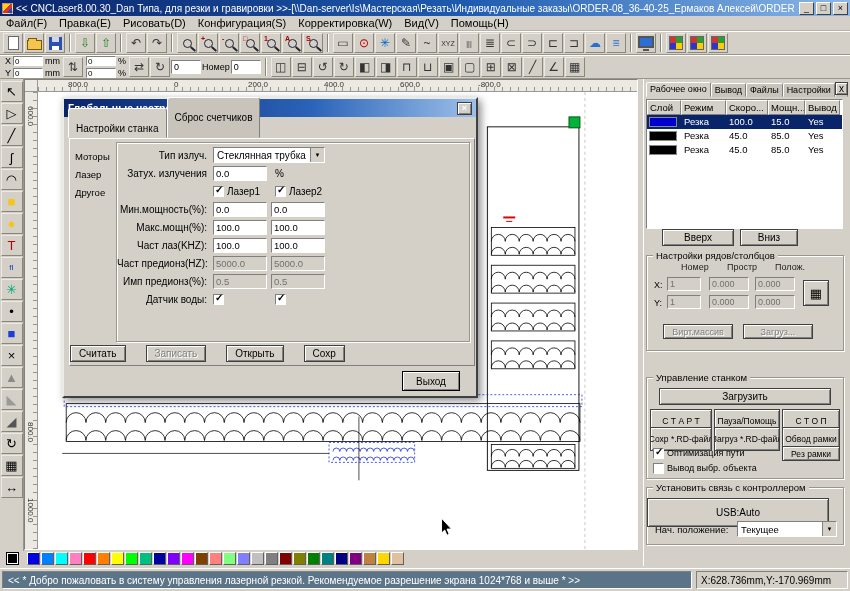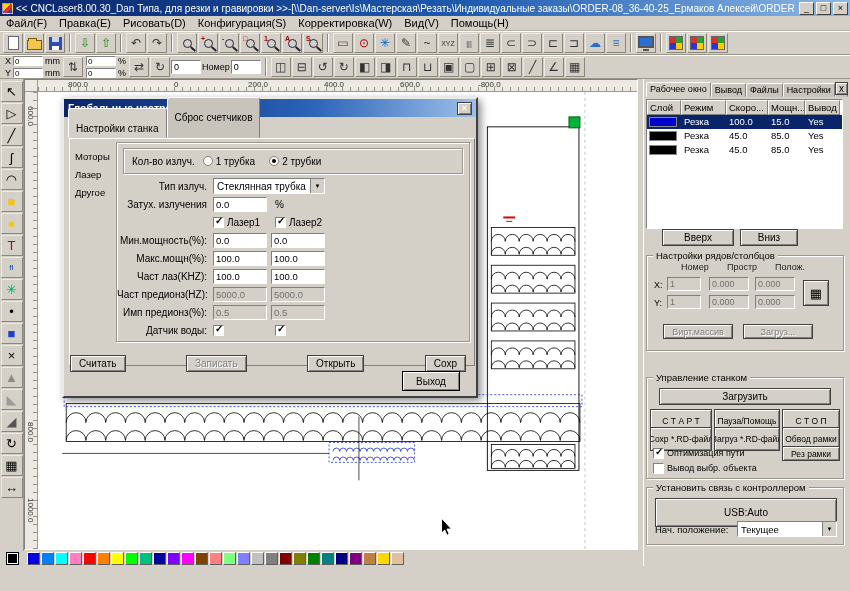--- a/index.html
+++ b/index.html
@@ -95,21 +95,21 @@
 .c1{left:3px;width:62px}.c2{left:67px;width:66px}.c3{left:135px;width:58px}
 .chk{display:inline-block;width:11px;height:11px;background:#fff;border:1px solid;border-color:#808080 #fff #fff #808080;position:relative;vertical-align:middle;flex:none}
 .chk.checked::after{content:"✓";position:absolute;left:1px;top:-3px;font-size:10px;font-weight:bold;color:#000}
 .radio{display:inline-block;width:10px;height:10px;border-radius:50%;background:#fff;border:1px solid #808080;position:relative;vertical-align:middle;flex:none}
 .radio.checked::after{content:"";position:absolute;left:2px;top:2px;width:4px;height:4px;border-radius:50%;background:#000}
 .ck1{position:absolute;left:6px;top:70px}
 .cklab1{position:absolute;left:20px;top:70px;font-size:9px}
 .ck2{position:absolute;left:6px;top:85px}
 .cklab2{position:absolute;left:20px;top:85px;font-size:9px}
 .grp-link{left:2px;top:408px;width:198px;height:58px}
-.usb{position:absolute;left:8px;top:10px;width:182px;height:29px}
+.usb{position:absolute;left:0;top:10px;width:182px;height:29px}
 .poslab{position:absolute;left:8px;top:36px;font-size:9.5px}
 .combo{display:inline-flex;align-items:center;background:#fff;border:1px solid;border-color:#808080 #fff #fff #808080;height:17px;font-size:10px;padding-left:3px;position:relative;overflow:hidden}
 .combo .carr{margin-left:auto;width:14px;height:100%;background:#d4d0c8;border-left:1px solid #808080;display:flex;align-items:center;justify-content:center;font-size:6px;flex:none}
 .combo.pos{position:absolute;left:90px;top:33px;width:100px;height:16px;font-size:9.5px}
 
 
 .palette{position:absolute;left:6px;top:551px;height:15px;display:flex;align-items:center;gap:1px}
 .swatch{width:13px;height:13px;border:1px solid;border-color:#fff #606060 #606060 #fff;flex:none}
 .swatch.first{margin-right:7px;border:1px solid #000;box-shadow:inset 0 0 0 1px #fff}
 .statusbar{position:absolute;left:0;right:0;top:568px;height:23px;background:#d4d0c8;border-top:1px solid #fff}
@@ -128,21 +128,21 @@
 .bigframe{position:absolute;left:46px;top:3px;width:354px;height:200px;border:1px solid #9a968a;box-shadow:inset 1px 1px 0 #fff,1px 1px 0 #fff;padding-top:3px}
 .frame1{position:relative;margin:2px 6px 3px;height:26px;border:1px solid #9a968a;box-shadow:inset 1px 1px 0 #fff,1px 1px 0 #fff;display:flex;align-items:center;padding:0 8px}
 .f1lab{font-size:10px;margin-right:8px}
 .rlab{font-size:10px;margin:0 14px 0 3px}
 .frow{display:flex;align-items:center;height:18px}
 .flabel{width:92px;text-align:right;padding-right:2px;font-size:10px;flex:none;white-space:nowrap}
 .fin{width:54px;margin-left:4px;height:15px;font-size:9.5px;flex:none}
 .punit{font-size:10px;margin-left:8px}
 .lchk{width:58px;margin-left:4px;display:flex;gap:3px;align-items:center;font-size:10px;flex:none}
 .wcol{width:58px;margin-left:4px;flex:none}
-.dlg-btnrow{position:absolute;left:0;right:8px;top:216px;display:flex;justify-content:space-between;gap:6px}
+.dlg-btnrow{position:absolute;left:0;right:8px;top:206px;display:flex;justify-content:flex-start;gap:20px}
 .dbtn{height:17px;padding:0 8px;font-size:10px}
 .dlg-exit{position:absolute;right:16px;top:272px;width:58px;height:20px;font-size:10px;border:1px solid #000;box-shadow:inset 1px 1px 0 #fff,inset -1px -1px 0 #808080}
 </style>
 </head>
 <body>
 
 <div id="app">
 
   <div class="titlebar">
     <span class="appicon"></span>
@@ -481,44 +481,41 @@
       <span class="swatch" style="background: rgb(128, 128, 0);"></span>
       <span class="swatch" style="background: rgb(0, 128, 0);"></span>
       <span class="swatch" style="background: rgb(0, 128, 128);"></span>
       <span class="swatch" style="background: rgb(0, 0, 128);"></span>
       <span class="swatch" style="background: rgb(128, 0, 128);"></span>
       <span class="swatch" style="background: rgb(192, 128, 64);"></span>
       <span class="swatch" style="background: rgb(255, 215, 0);"></span>
       <span class="swatch" style="background: rgb(224, 192, 160);"></span>
     </div>
 
+  <div class="statusbar">
+    <div class="status-msg">&lt;&lt; * Добро пожаловать в систему управления лазерной резкой. Рекомендуемое разрешение экрана 1024*768 и выше * &gt;&gt;</div>
+    <div class="status-coords">X:628.736mm,Y:-170.969mm</div>
+  </div>
 
   <div class="dialog">
     <div class="dlg-title">
       <span>Глобальные настройки контроллера</span>
       <span class="btn dlg-close">×</span>
     </div>
     <div class="dlg-tabs">
       <span class="dtab active">Настройки станка</span>
       <span class="dtab">Сброс счетчиков</span>
     </div>
     <div class="dlg-page">
       <div class="dlg-side">
         <span>Моторы</span>
         <span>Лазер</span>
         <span>Другое</span>
       </div>
       <div class="bigframe">
-        <div class="frame1">
-          <span class="f1lab">Кол-во излуч.</span>
-          <span class="radio"></span>
-          <span class="rlab">1 трубка</span>
-          <span class="radio checked"></span>
-          <span class="rlab">2 трубки</span>
-        </div>
         <div class="frow">
           <span class="flabel">Тип излуч.</span>
           <span class="combo" style="width:112px;height:16px;margin-left:4px">
             <span>Стеклянная трубка</span>
             <span class="carr">▼</span>
           </span>
         </div>
         <div class="frow">
           <span class="flabel">Затух. излучения</span>
           <input class="tin fin" value="0.0" style="">

